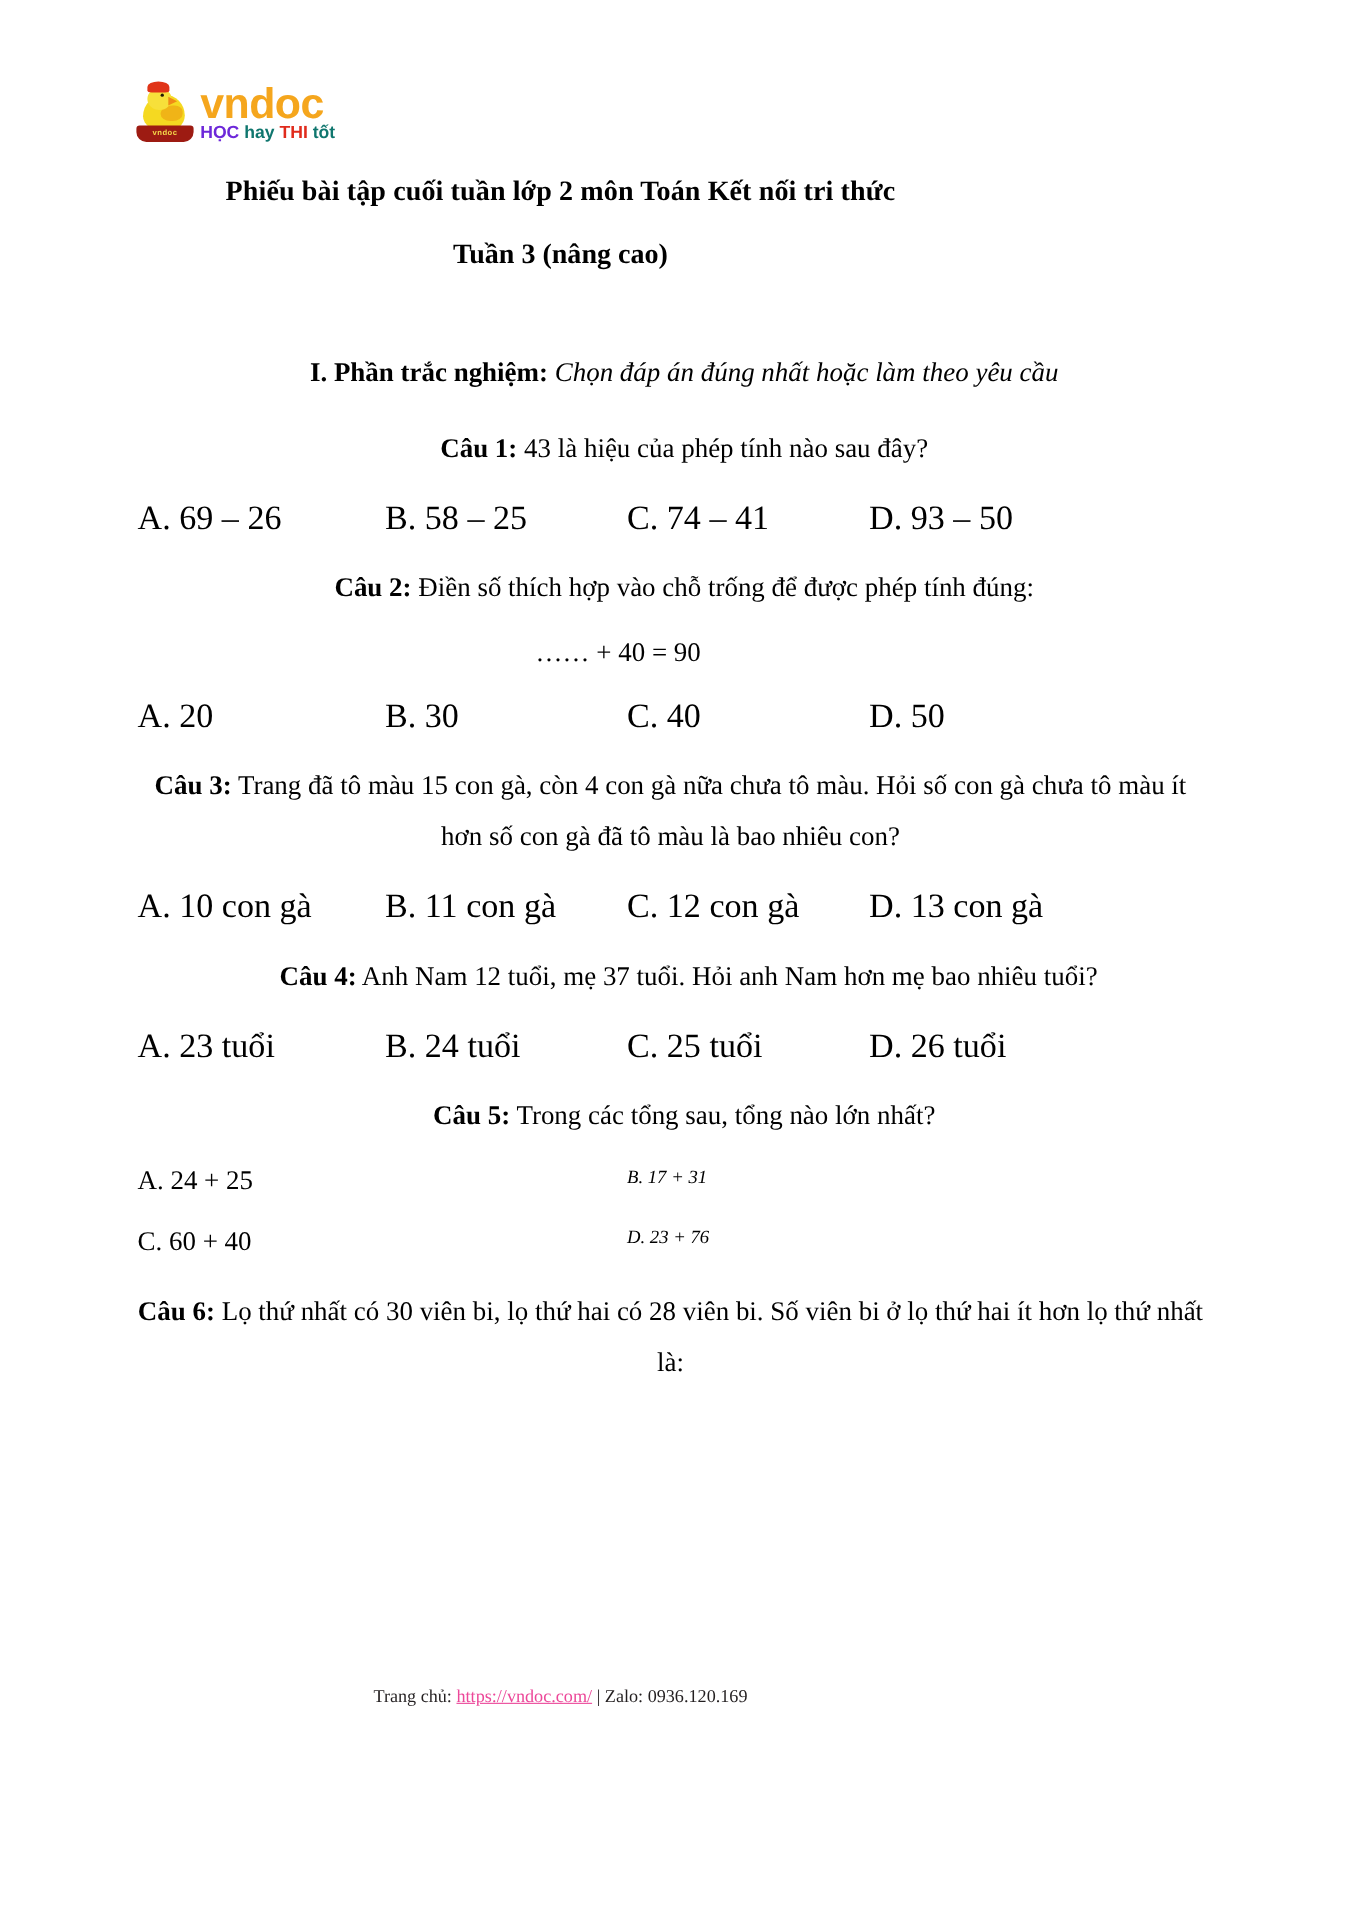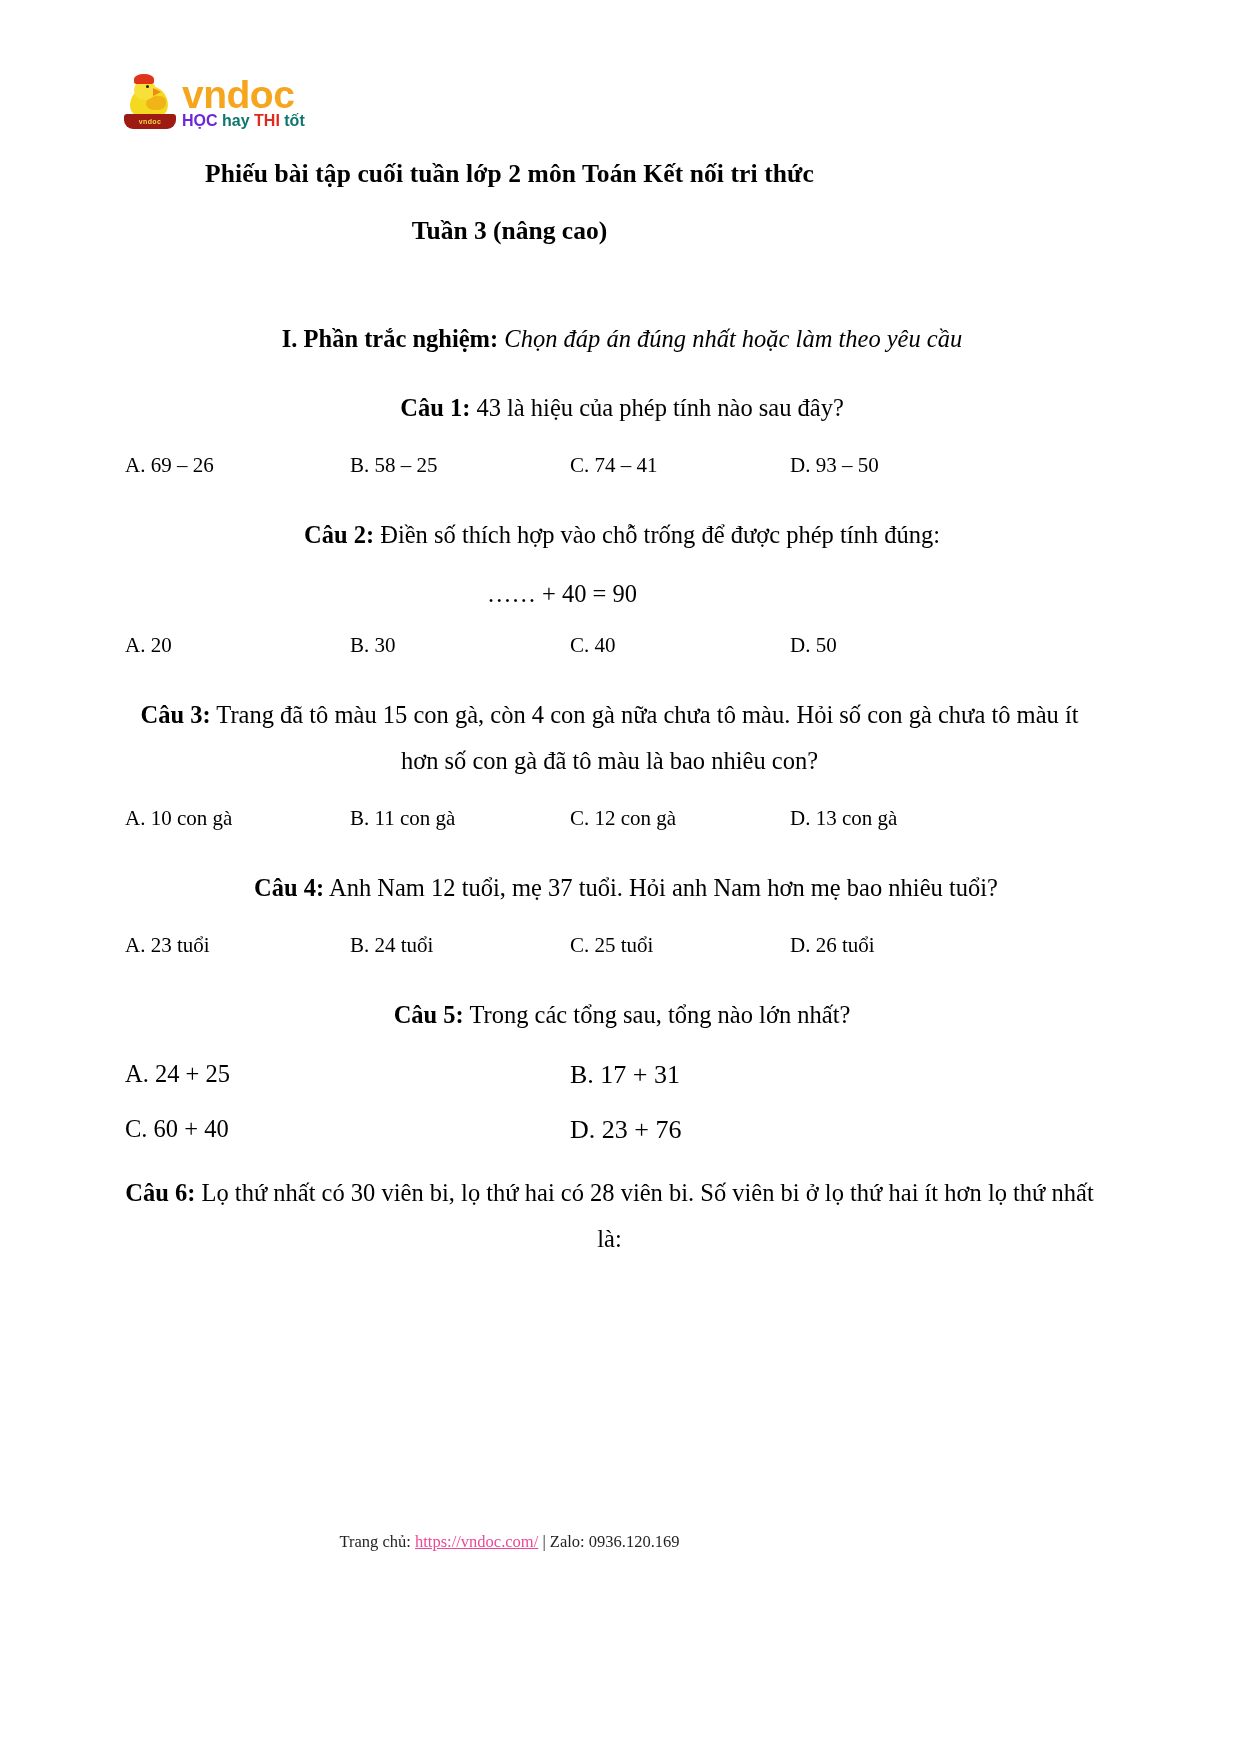--- a/index.html
+++ b/index.html
@@ -180,36 +180,36 @@
 
   .opts {
     display: block;
     position: relative;
     height: 30px;
     margin-bottom: 29px;
   }
   .opt {
     position: absolute;
     top: 0;
-    font-size: 21px;
+    font-size: 31px;
     white-space: nowrap;
   }
   .opt-a { left: 3px; }
   .opt-b { left: 228px; }
   .opt-c { left: 448px; }
   .opt-d { left: 668px; }
 
   
   .opts2 {
     position: relative;
     height: 30px;
     margin-bottom: 25px;
   }
   .opt2-l { position: absolute; left: 3px; top: 0; font-size: 24.5px; white-space: nowrap; }
-  .opt2-r { position: absolute; left: 448px; top: 0; font-size: 26px; white-space: nowrap; }
+  .opt2-r { position: absolute; left: 448px; top: 0; font-size: 17px; white-space: nowrap; font-style: italic; }
 
   .centered-eq {
     text-align: center;
     font-size: 24.5px;
     margin-bottom: 25px;
     padding-right: 120px;
   }
 
   .indent-q { padding-left: 8px; }
 

